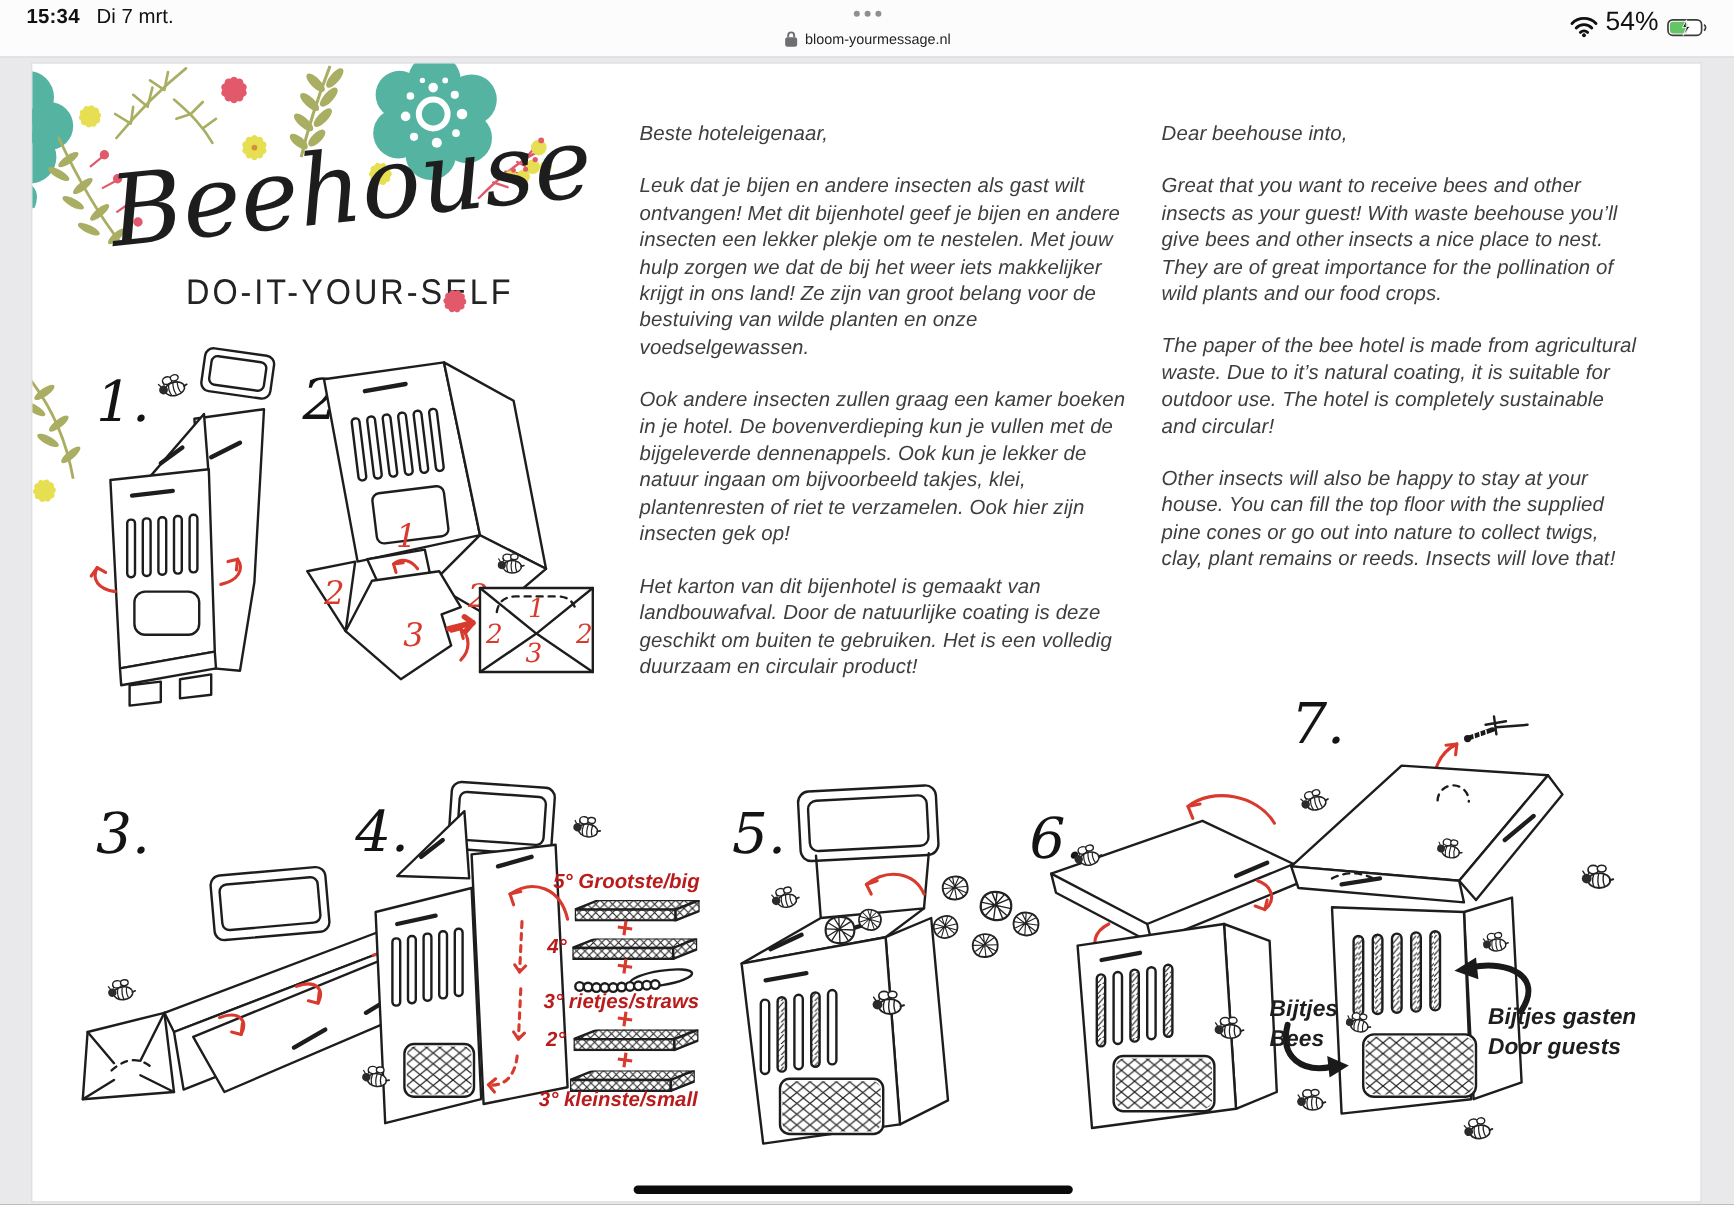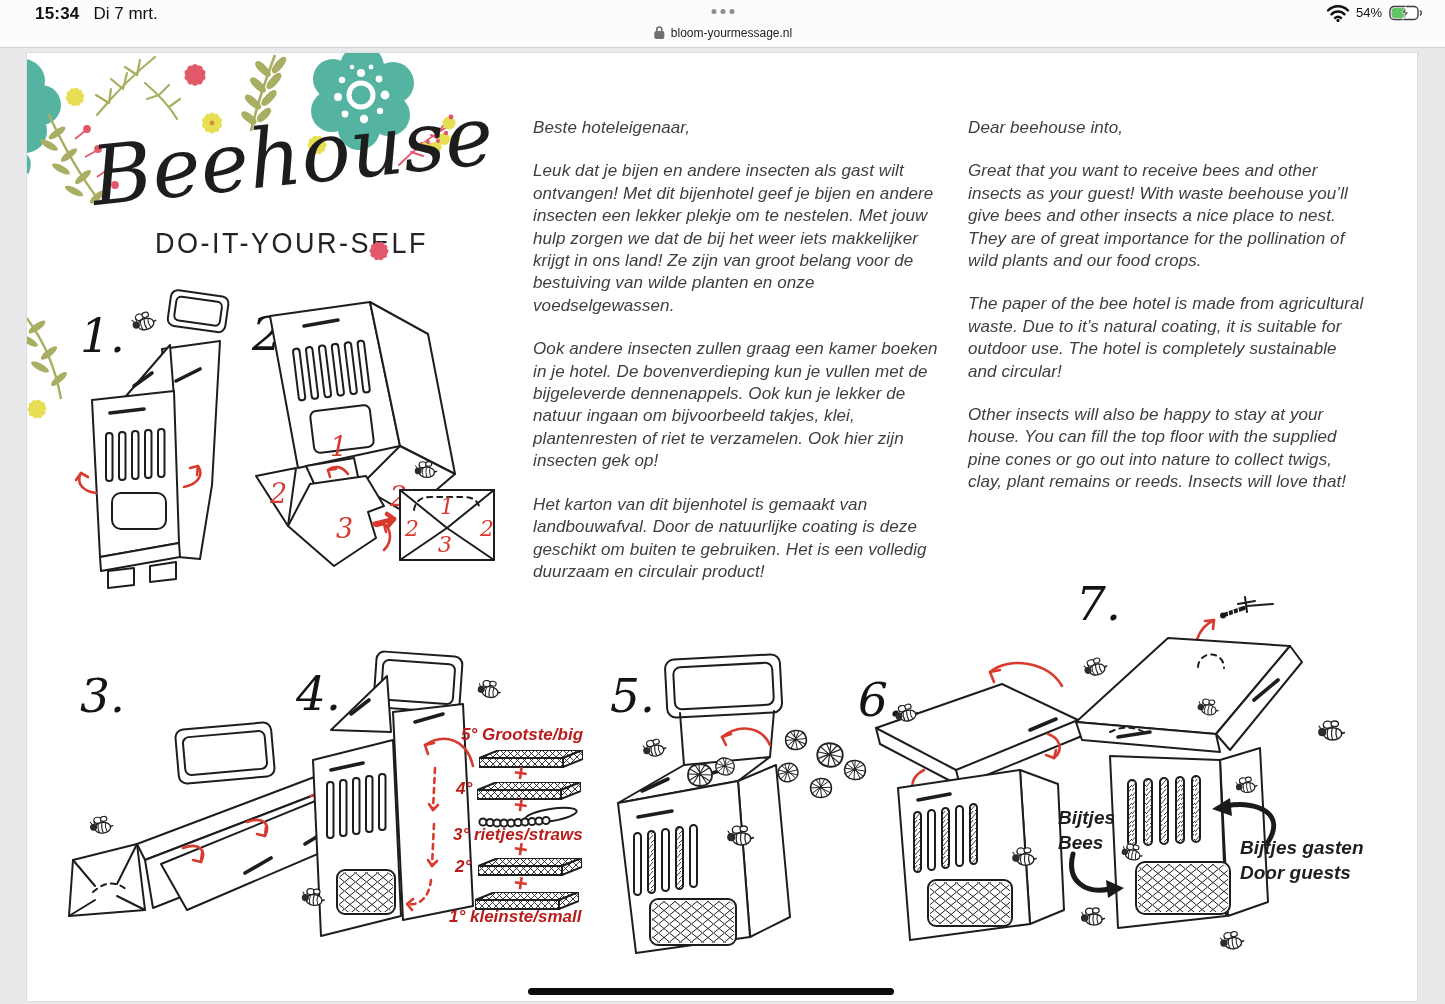--- a/index.html
+++ b/index.html
@@ -4,34 +4,34 @@
 <style>
   :root{
     --ink:#1d1d1d; --red:#d93a2e; --teal:#55b4a1; --yellow:#e7df52;
     --coral:#e2596b; --olive:#a9ae63; --txt:#3e3e3e;
   }
   *{margin:0;padding:0;box-sizing:border-box}
   body{background:#555;font-family:"Liberation Sans",sans-serif;}
   .screen{position:relative;width:1445px;height:1004px;background:#e9e9eb;overflow:hidden;}
   
   .toolbar{position:absolute;left:0;top:0;width:100%;height:48px;background:#fcfcfd;border-bottom:1px solid #d2d2d4;z-index:40;}
-  .sb-left{position:absolute;left:22px;top:4px;font-size:17px;color:#111;margin-left:13px;}
+  .sb-left{position:absolute;left:22px;top:4px;font-size:17px;color:#111;}
   .sb-time{font-weight:700;letter-spacing:.2px}
   .sb-date{margin-left:14px;font-weight:400}
   .ellipsis{position:absolute;left:50%;top:9px;transform:translateX(-50%);display:flex;gap:4px;cursor:pointer}
   .ellipsis i{width:5px;height:5px;border-radius:50%;background:#8e8e93;display:block}
   .addr{position:absolute;left:50%;top:25px;transform:translateX(-50%);display:flex;align-items:center;gap:6px;color:#232325;font-size:12px;}
-  .sb-right{position:absolute;right:22px;top:5px;display:flex;align-items:flex-start;gap:7px;font-size:13px;color:#111;}
+  .sb-right{position:absolute;right:22px;top:5px;display:flex;align-items:flex-end;gap:7px;font-size:22px;color:#111;}
   
   .sheet{position:absolute;left:27px;top:53px;width:1390px;height:948px;background:#fff;overflow:hidden;box-shadow:0 0 0 1px rgba(0,0,0,.05);}
   .home-bar{position:absolute;left:528px;top:988px;width:366px;height:7px;border-radius:4px;background:#0b0b0b;z-index:50;cursor:grab}
   
   .hand{font-family:"Liberation Sans",sans-serif;font-style:italic;color:var(--txt);}
   .letter{position:absolute;font-size:17px;line-height:22.4px;letter-spacing:.1px}
-  .letter p{margin:16px 0 21px 0}
+  .letter p{margin:0 0 21px 0}
   .step-num{position:absolute;font-family:"DejaVu Serif",serif;font-style:italic;font-size:47px;color:#141414;line-height:1}
   .mini-label{position:absolute;font-family:"Liberation Sans",sans-serif;font-style:italic;font-weight:700;font-size:17px;color:#b91c1c;line-height:1.25;white-space:nowrap}
   .big-label{position:absolute;font-family:"Liberation Sans",sans-serif;font-style:italic;font-weight:700;font-size:19px;color:#1e1e1e;line-height:1.3;white-space:nowrap}
   
   svg{position:absolute;overflow:visible}
   .ink{stroke:var(--ink);stroke-width:2;fill:none;stroke-linecap:round;stroke-linejoin:round}
   .inkf{stroke:var(--ink);stroke-width:2;fill:#fff;stroke-linecap:round;stroke-linejoin:round}
   .thick{stroke:var(--ink);stroke-width:3.6;stroke-linecap:round;fill:none}
   .redl{stroke:var(--red);stroke-width:2.6;fill:none;stroke-linecap:round;stroke-linejoin:round}
   .redthick{stroke:var(--red);stroke-width:4.6;fill:none;stroke-linecap:round}
@@ -443,21 +443,21 @@
     </g>
     <text x="38" y="132" class="plus-txt" transform="rotate(8 44 126)">+</text>
     <use href="#sym-slab" x="3" y="133" width="104" height="18"></use>
     <text x="38" y="166" class="plus-txt" transform="rotate(8 44 160)">+</text>
     <use href="#sym-slab" x="0" y="167" width="104" height="18"></use>
   </svg>
   <div class="mini-label" style="left:461px;top:724px">5° Grootste/big</div>
   <div class="mini-label" style="left:456px;top:778px">4°</div>
   <div class="mini-label" style="left:453px;top:824px">3° rietjes/straws</div>
   <div class="mini-label" style="left:455px;top:856px">2°</div>
-  <div class="mini-label" style="left:449px;top:906px">1° kleinste/small</div>
+  <div class="mini-label" style="left:449px;top:906px">3° kleinste/small</div>
 
   <svg width="260" height="315" viewBox="0 0 260 315" style="left:598px;top:645px">
     <g transform="rotate(-3 126 40)">
         <rect x="68" y="12" width="115" height="58" rx="9" class="inkf"></rect>
         <rect x="76" y="20" width="99" height="42" rx="7" class="ink"></rect>
       </g>
     <path d="M82,68 L86,120 M176,66 L172,112" class="ink"></path>
     <polygon points="20,158 86,120 172,112 140,136" class="inkf"></polygon>
     <path d="M44,146 L70,134 M108,130 L134,122" class="thick"></path>
     <polygon points="140,136 178,120 192,272 152,292" class="inkf"></polygon>
@@ -554,21 +554,21 @@
     <g>
       <rect x="88" y="290" width="94" height="52" rx="9" class="inkf" stroke-width="2.8"></rect>
       <rect x="90" y="292" width="90" height="48" rx="8" fill="url(#pat-diam)" stroke="none"></rect>
     </g>
     <path d="M25,282 C18,310 38,322 62,317" class="blk"></path>
     <polygon points="76,316 58,308 60,326" fill="#1a1a1a"></polygon>
     <path d="M220,270 C238,242 210,228 178,234" class="blk"></path>
     <polygon points="164,237 182,226 184,244" fill="#1a1a1a"></polygon>
   </svg>
 
-  <div class="big-label" style="left:1058px;top:806px">
+  <div class="big-label" style="left:1058px;top:830px">
     <div>Bijtjes</div>
     <div>Bees</div>
   </div>
   <div class="big-label" style="left:1240px;top:836px">
     <div>Bijtjes gasten</div>
     <div>Door guests</div>
   </div>
 
   <svg width="27" height="23" viewBox="0 0 36 30" style="left:130px;top:310px;transform:rotate(-15deg)">
       <use href="#sym-bee"></use>

